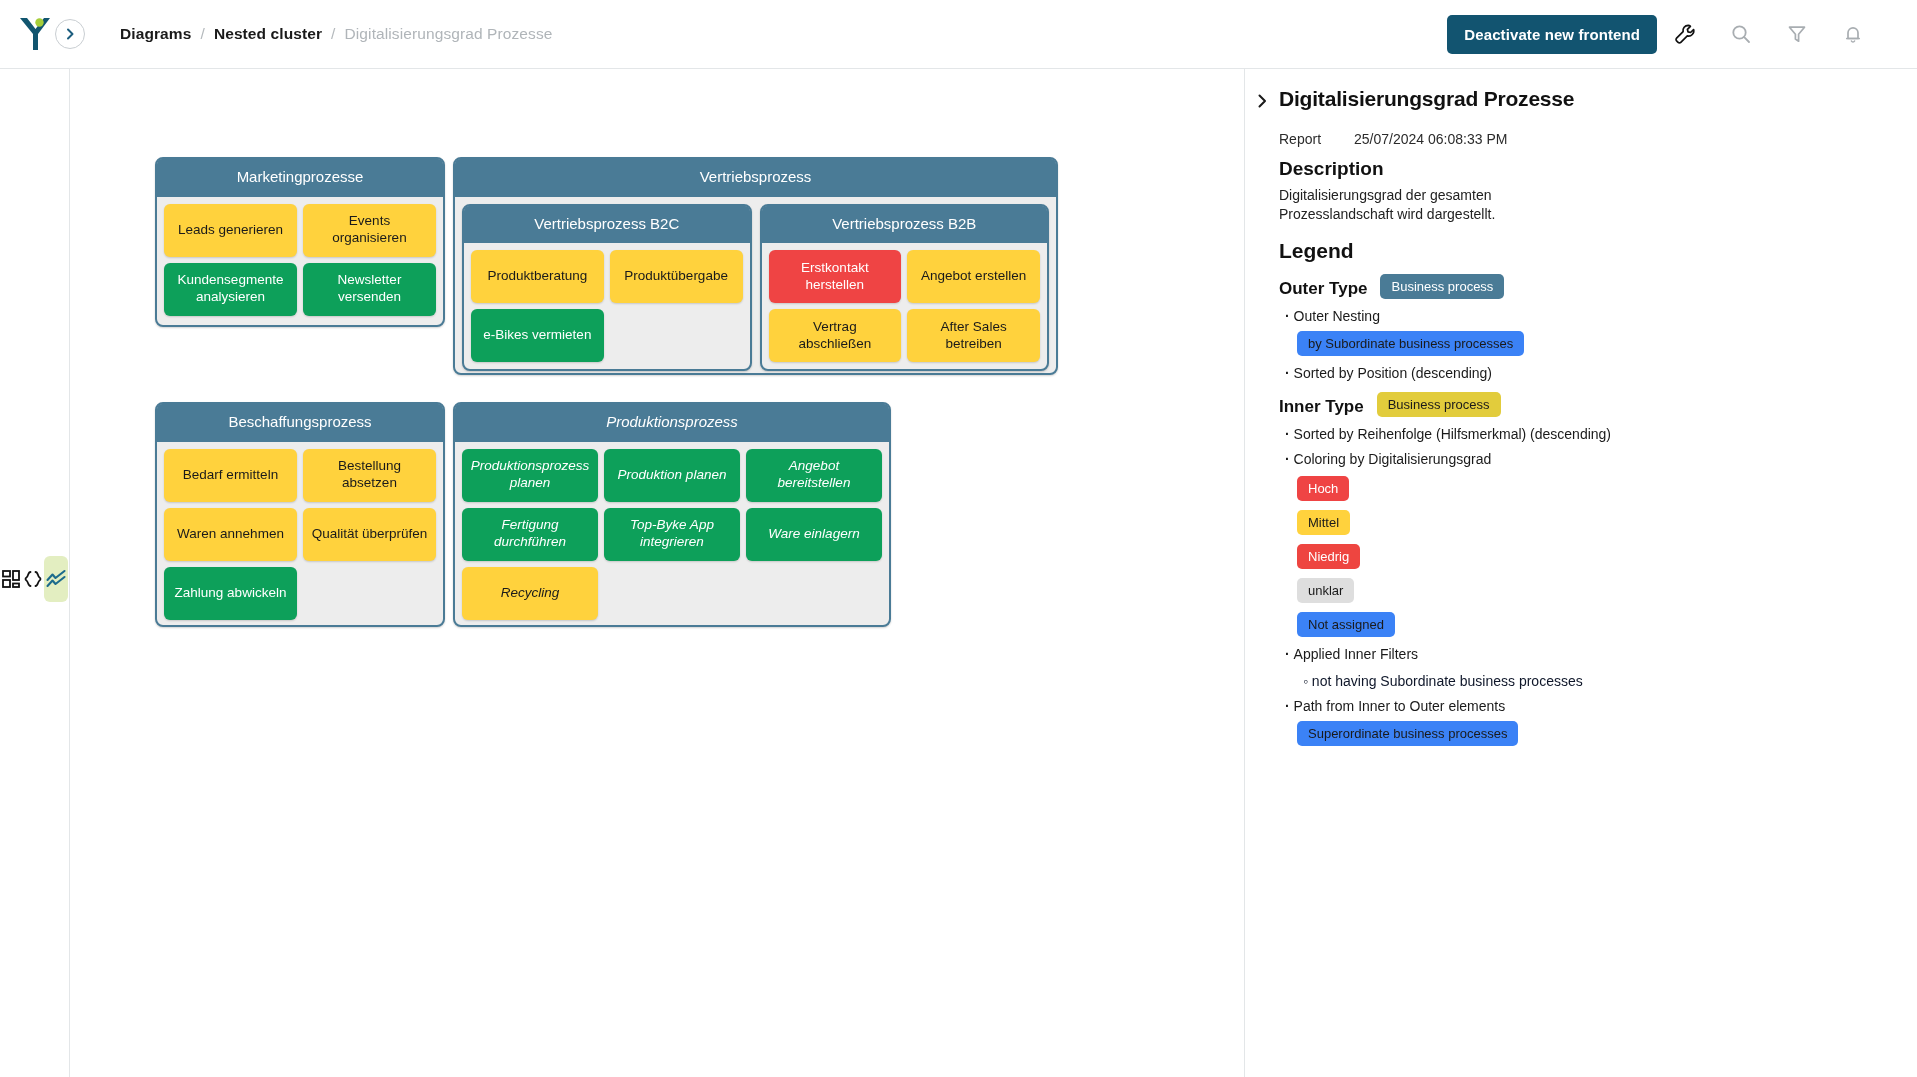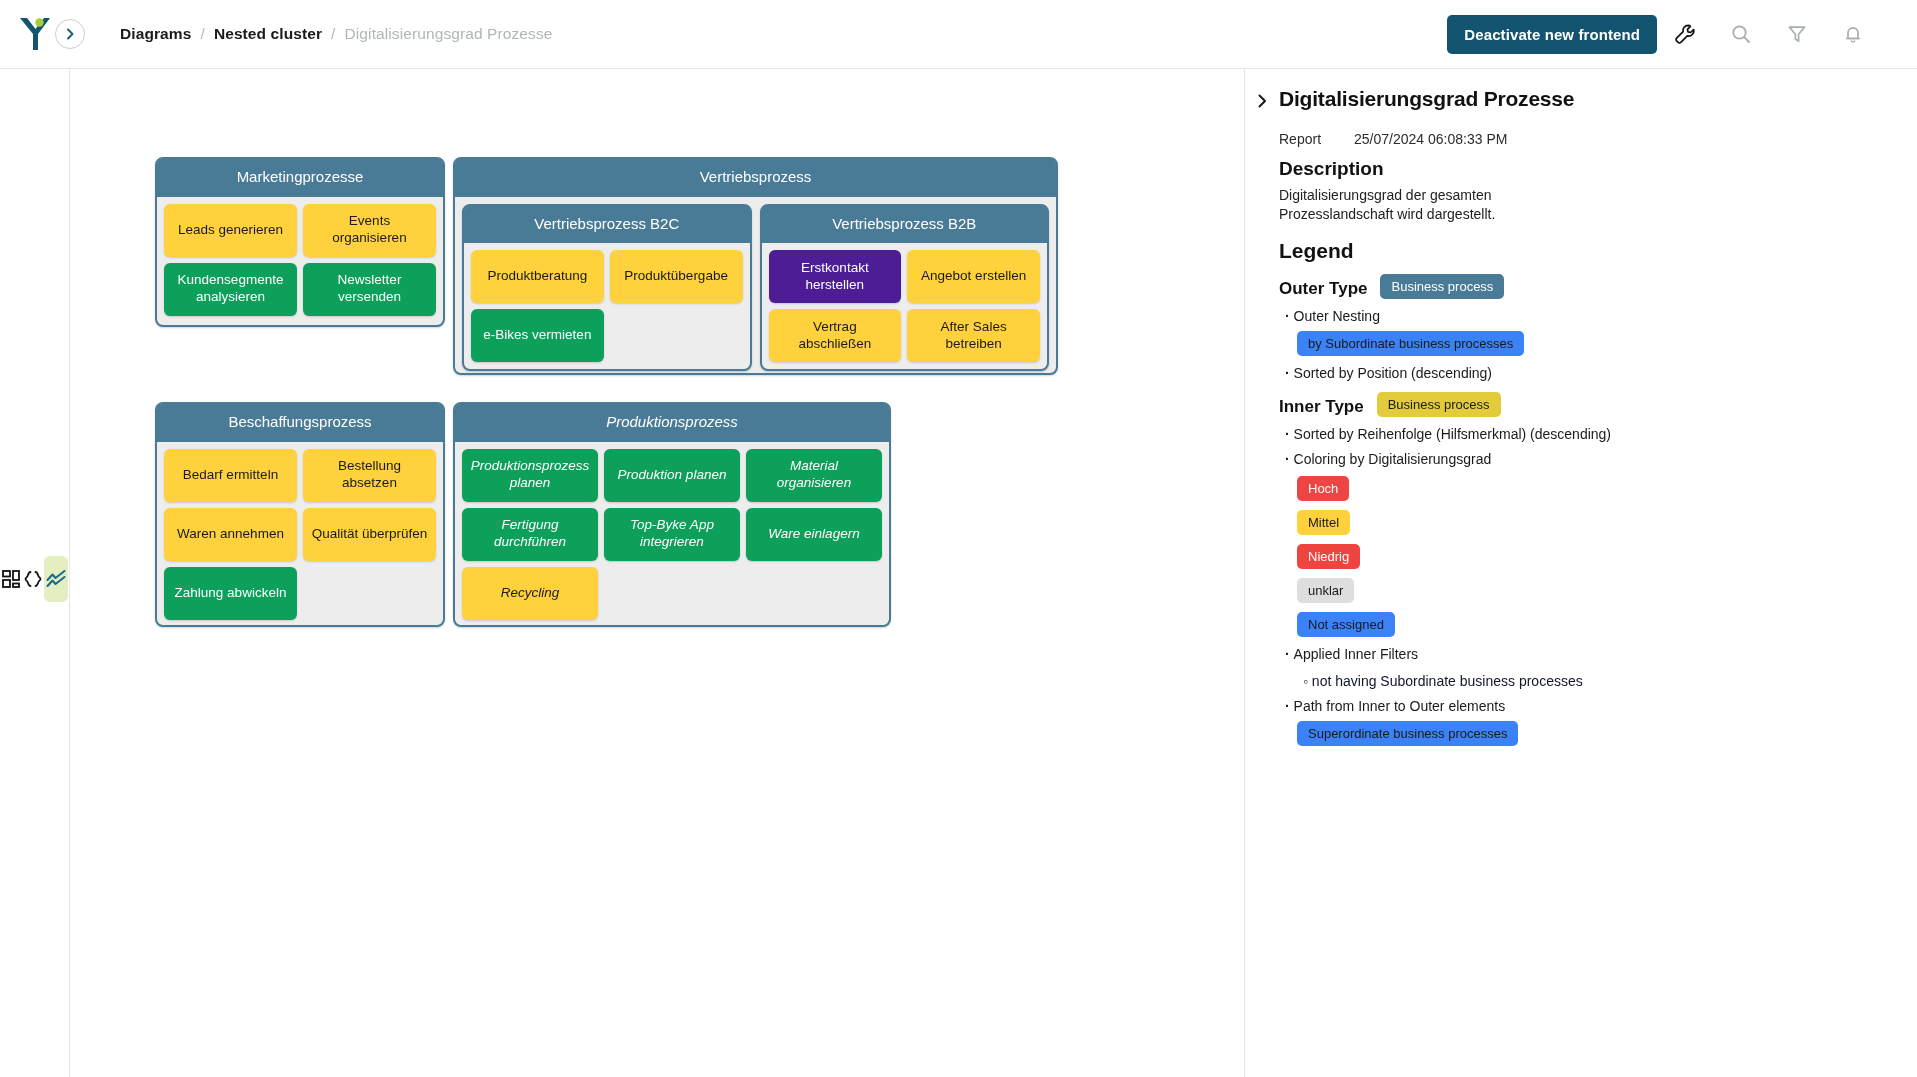--- a/index.html
+++ b/index.html
@@ -114,21 +114,21 @@
   .node {
     border-radius: 6px;
     display: flex; align-items: center; justify-content: center;
     text-align: center; font-size: 13.5px; line-height: 1.25;
     padding: 4px 8px;
     box-shadow: 0 1px 2px rgba(0,0,0,.16);
     cursor: pointer;
   }
   .node.hoch   { background: #0da05a; color: #ffffff; }
   .node.mittel { background: #ffd23d; color: #1a1a1a; }
-  .node.niedrig{ background: #4c1d95; color: #ffffff; }
+  .node.niedrig{ background: #ef4444; color: #ffffff; }
   .node.empty  { background: transparent; box-shadow: none; cursor: default; }
 
   .sub-cluster {
     background: #ededed;
     border: 2px solid #4a7b96;
     border-radius: 8px;
     box-shadow: 0 1px 2px rgba(0,0,0,.18);
     display: flex; flex-direction: column;
   }
 
@@ -359,21 +359,21 @@
             </div>
           </div>
         </div>
 
         <div class="cluster" style="left:298px; top:245px; width:438px; height:225px;font-style:italic;">
           <div class="cluster-title">Produktionsprozess</div>
           <div class="cluster-body">
             <div class="grid" style="grid-template-columns:1fr 1fr 1fr; grid-template-rows:53px 53px 53px;">
               <div class="node hoch">Produktionsprozess planen</div>
               <div class="node hoch">Produktion planen</div>
-              <div class="node hoch">Material organisieren</div>
+              <div class="node hoch">Angebot bereitstellen</div>
               <div class="node hoch">Fertigung durchführen</div>
               <div class="node hoch">Top-Byke App integrieren</div>
               <div class="node hoch">Ware einlagern</div>
               <div class="node mittel">Recycling</div>
               <div class="node empty"></div>
               <div class="node empty"></div>
             </div>
           </div>
         </div>
 

